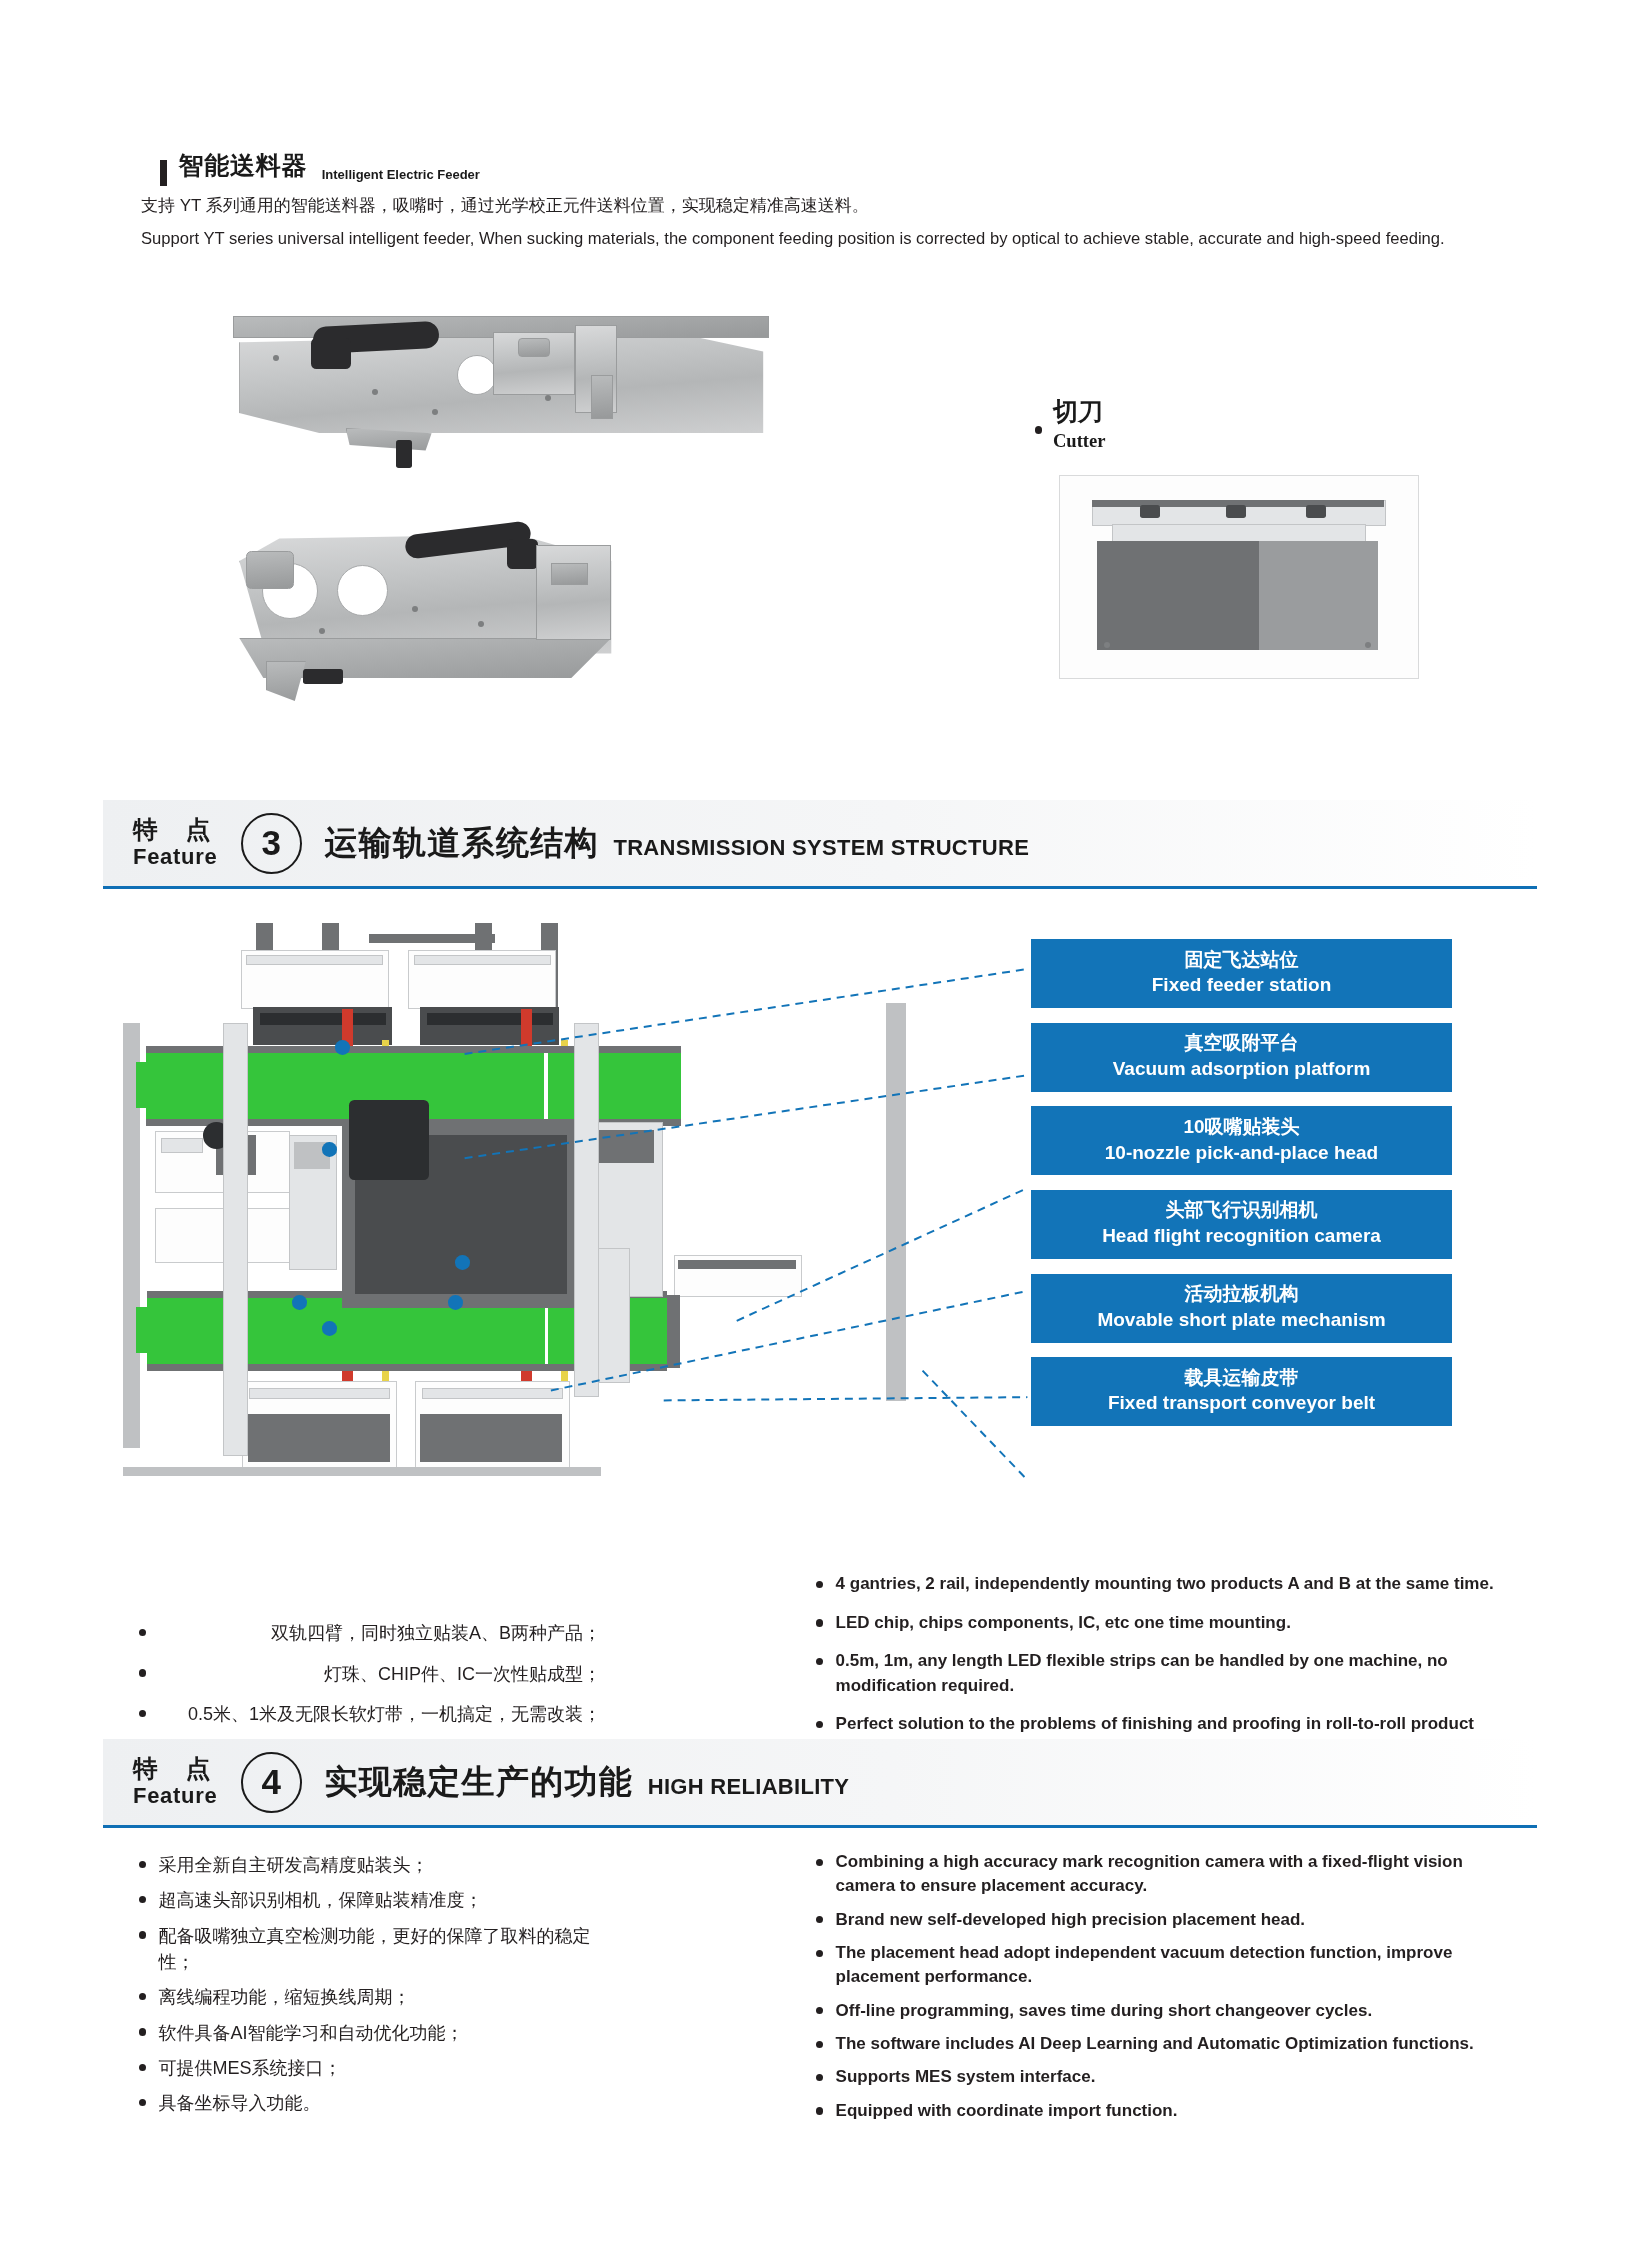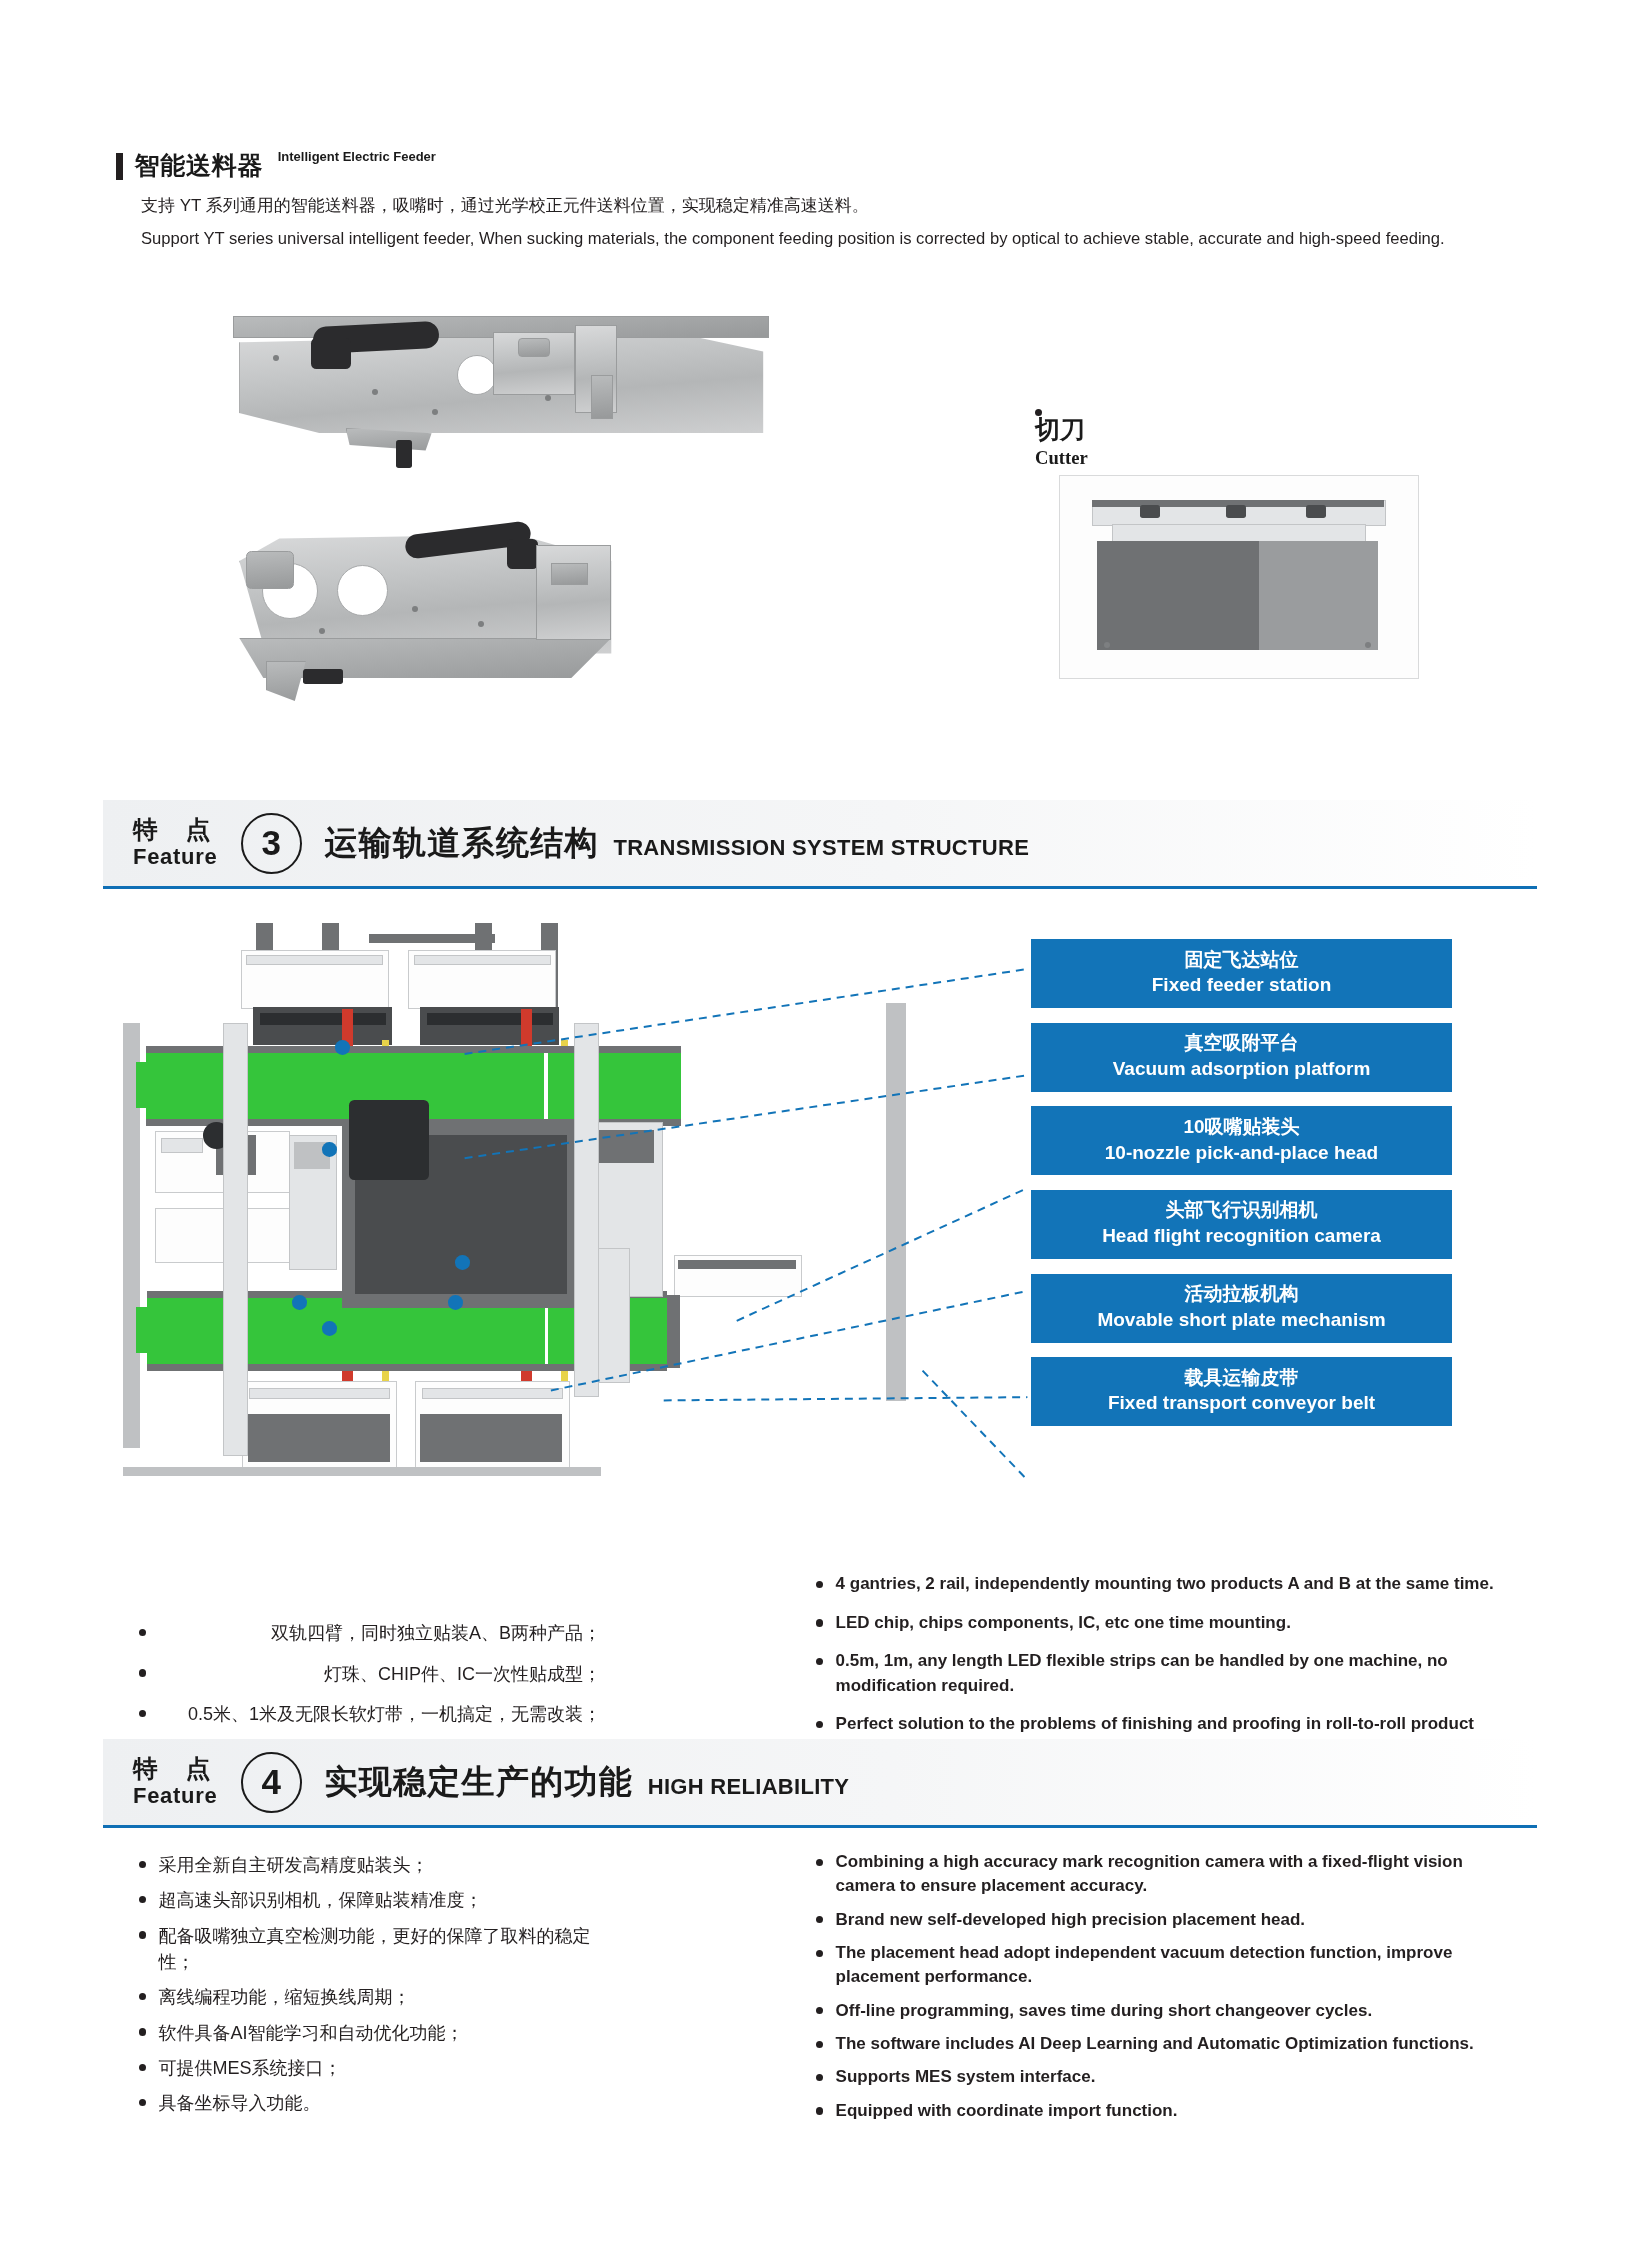--- a/index.html
+++ b/index.html
@@ -18,21 +18,22 @@
 
   
   .sec-feeder {
     position: absolute;
     left: 116px;
     top: 149px;
     width: 1414px;
   }
   .title-row {
     display: flex;
-    align-items: flex-start;
+    align-items: flex-end;
+    margin-left: 44px;
   }
   .title-bar {
     width: 6.6px;
     height: 26.5px;
     background: #231f20;
     margin-right: 12px;
     position: relative;
     top: 4px;
   }
   .title-cn {
@@ -110,22 +111,21 @@
   }
 
   
   .cutter-block {
     position: absolute;
     left: 1035px;
     top: 398px;
   }
   .cutter-label {
     display: flex;
-    align-items: flex-start;
-    flex-direction: column;
+    align-items: center;
   }
   .bullet-dot {
     width: 7.3px; height: 7.3px; border-radius: 50%;
     background: #231f20;
     margin-right: 10.6px;
     margin-top: 10.6px;
   }
   .cutter-cn {
     font-size: 25px;
     font-weight: bold;

